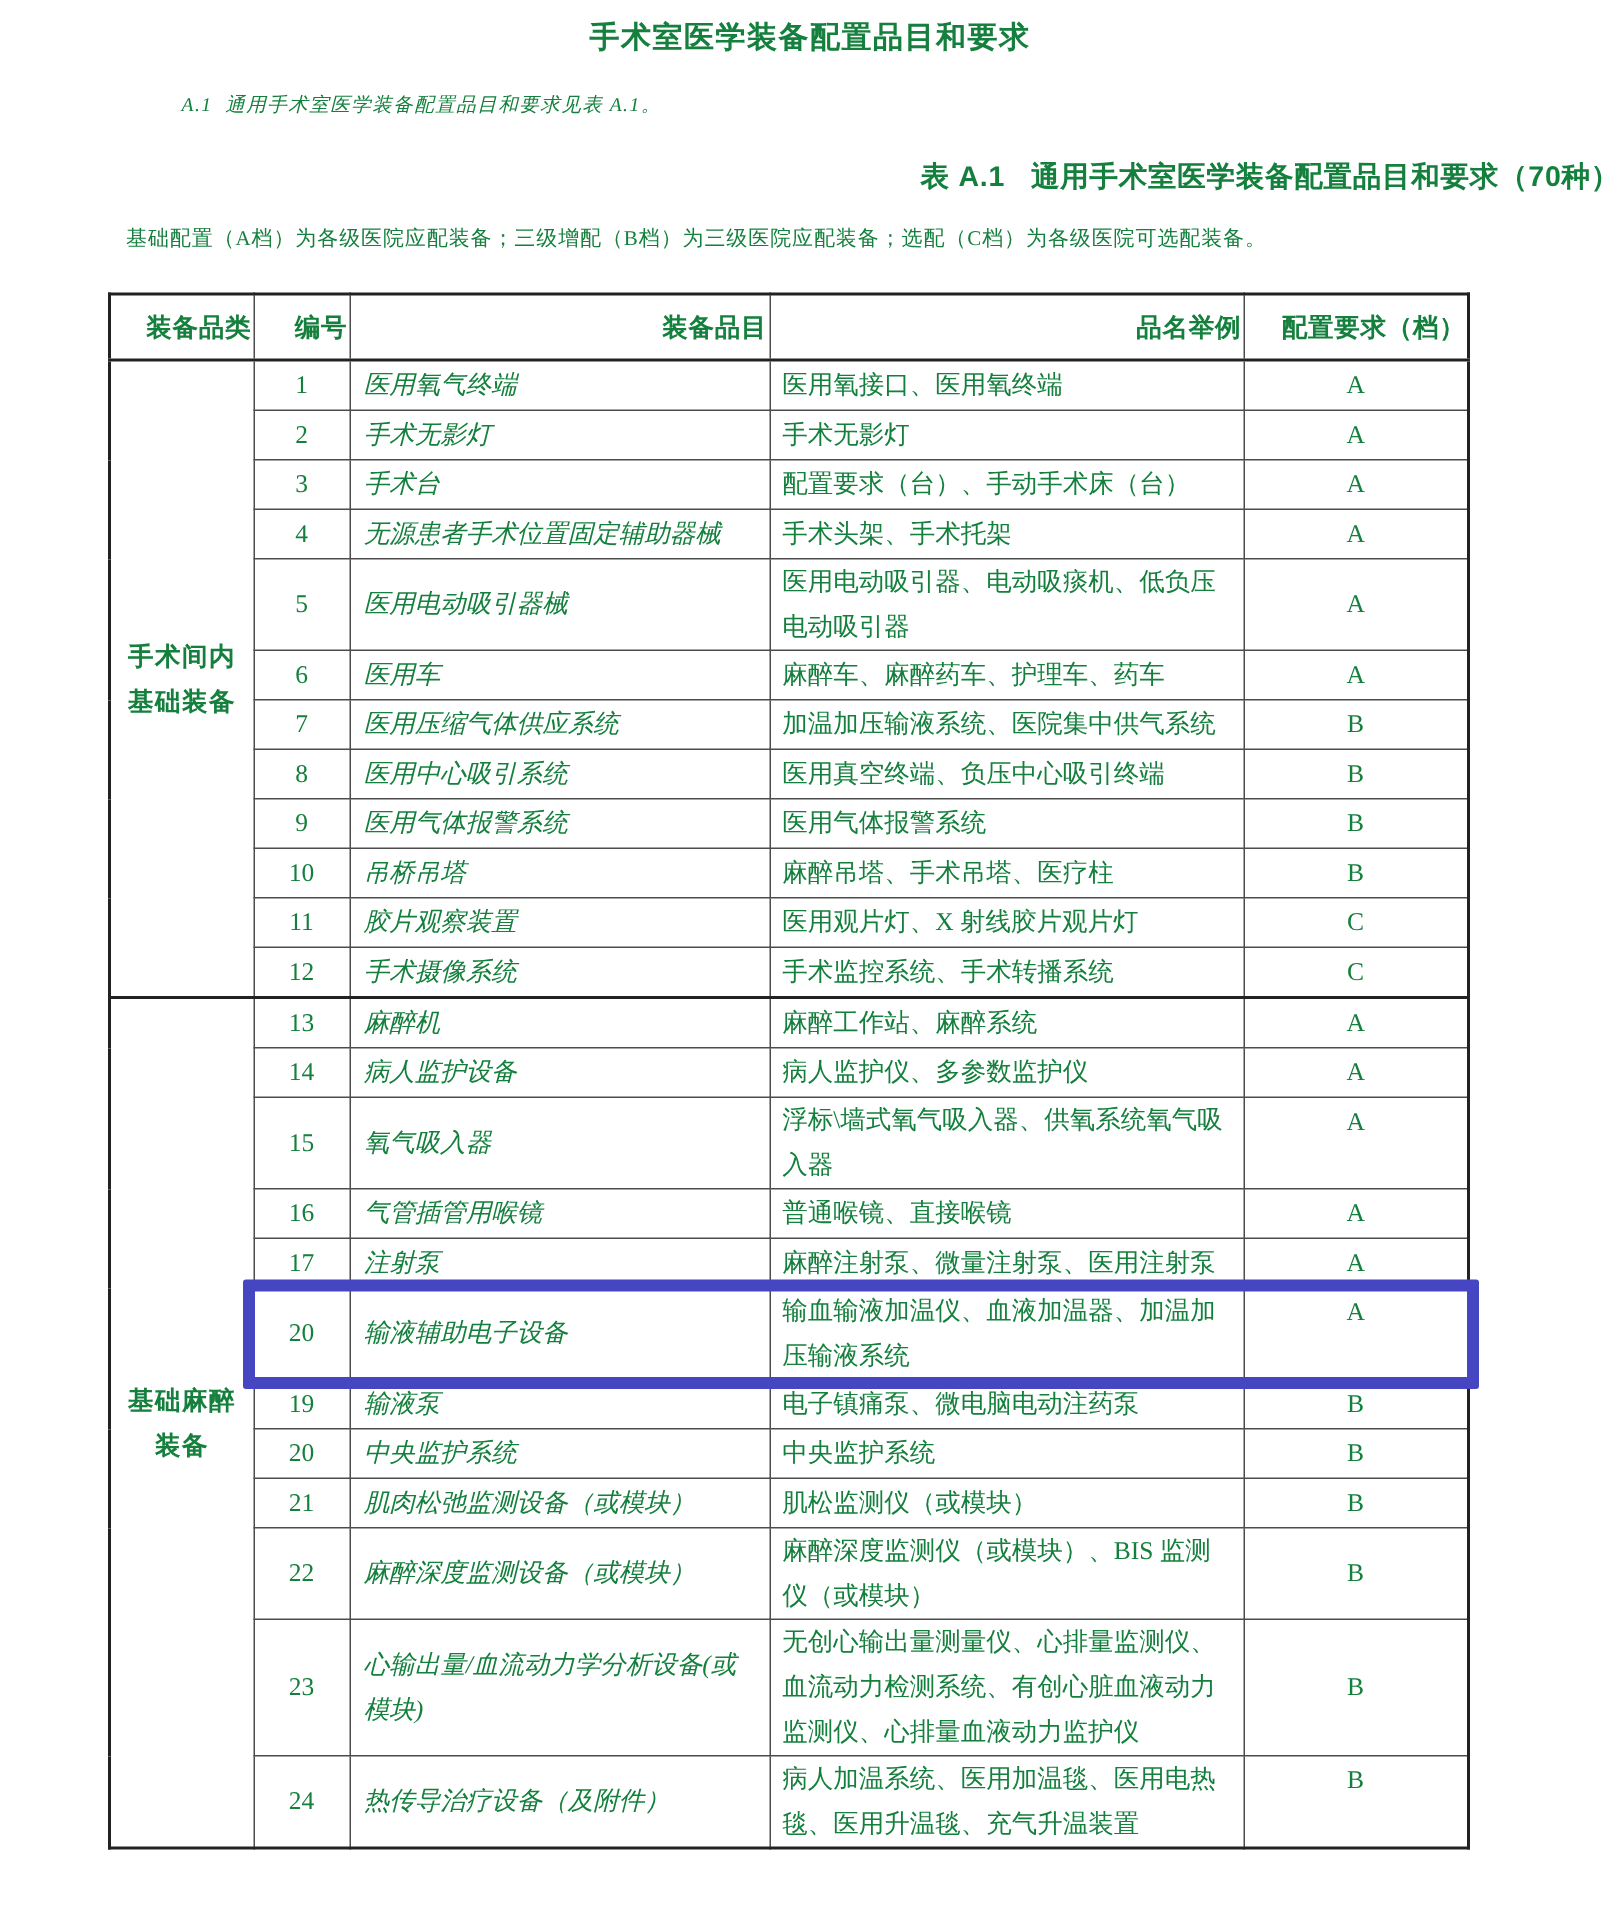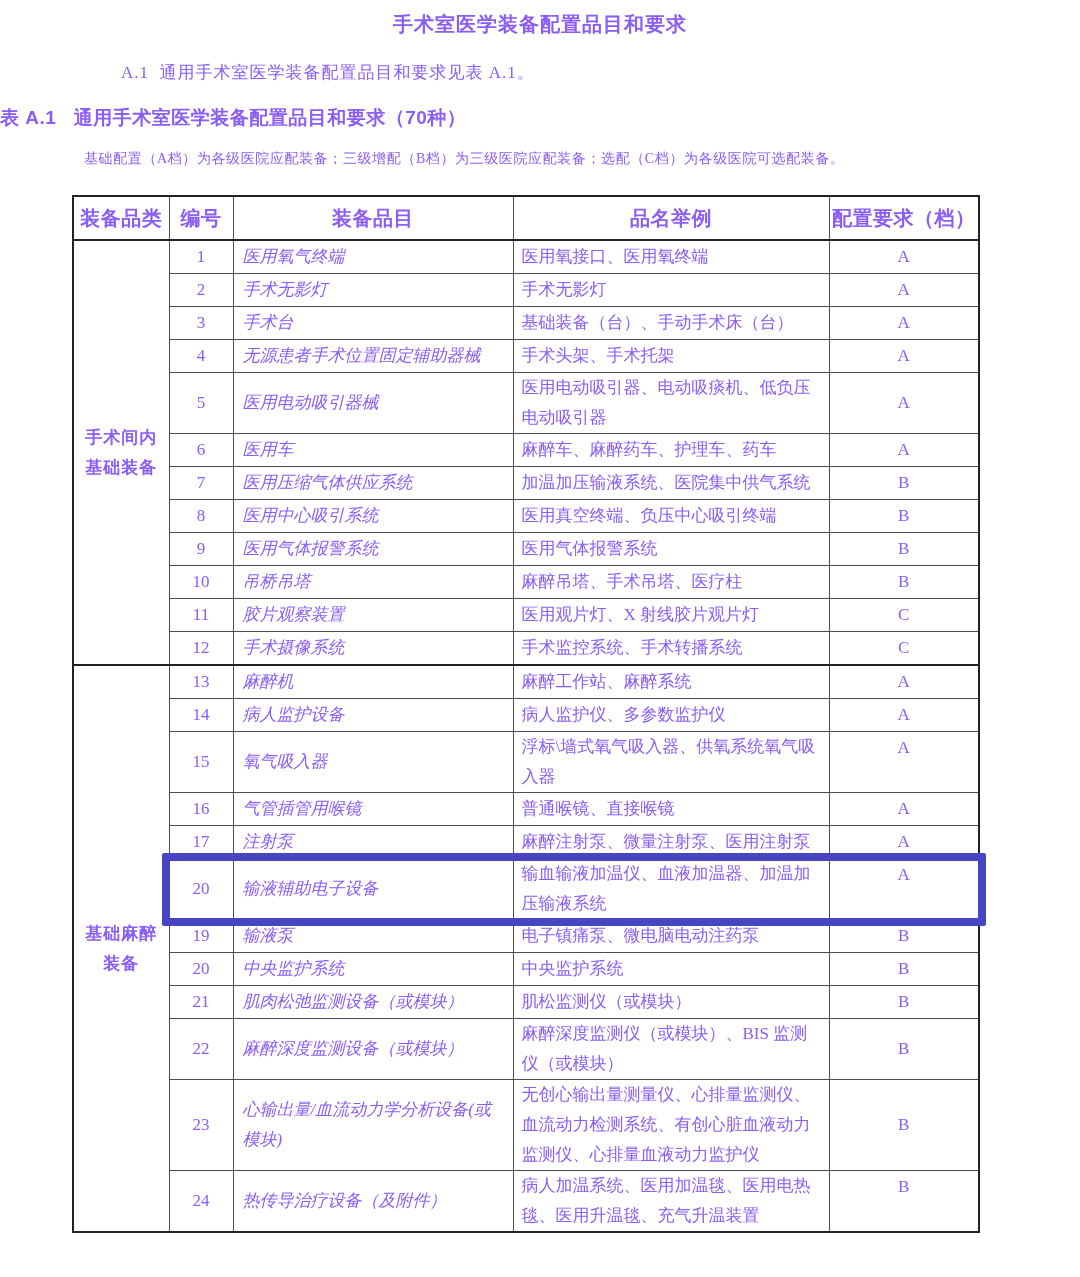--- a/index.html
+++ b/index.html
@@ -2,44 +2,45 @@
 <html><head>
 <meta charset="utf-8">
 <style>
   html, body { margin: 0; padding: 0; background: #ffffff; }
   .page {
     position: relative;
     width: 1080px;
     height: 1277px;
     background: #ffffff;
     font-family: "Liberation Serif", "DejaVu Serif", serif;
-    color: #8b5cf6;
+    color: #15803d;
     overflow: hidden;
   }
   .doc-title {
     position: absolute;
     top: 11px; left: 0; width: 100%;
     text-align: center;
     font-family: "Liberation Sans", "DejaVu Sans", sans-serif;
     font-weight: bold;
     font-size: 20px;
     letter-spacing: 1px;
     white-space: pre;
   }
   .intro {
     position: absolute;
     top: 61px; left: 121px;
-    font-size: 17px;
+    font-size: 13px;
     letter-spacing: 1px;
     white-space: pre;
+    font-style: italic;
   }
   .table-caption {
     position: absolute;
     top: 105px; left: 0; width: 100%;
-    text-align: left;
+    text-align: right;
     font-family: "Liberation Sans", "DejaVu Sans", sans-serif;
     font-weight: bold;
     font-size: 19px;
     letter-spacing: 0.5px;
     white-space: pre;
   }
   .note {
     position: absolute;
     top: 150px; left: 84px;
     font-size: 14px;
@@ -57,22 +58,22 @@
     border: 2px solid #222222;
   }
   table.equip th, table.equip td {
     border: 1px solid #4c4c4c;
     overflow: hidden;
   }
   table.equip thead th {
     height: 40px;
     font-family: "Liberation Sans", "DejaVu Sans", sans-serif;
     font-weight: bold;
-    font-size: 20px;
-    text-align: center;
+    font-size: 17px;
+    text-align: right;
     vertical-align: middle;
     border-bottom: 2px solid #222222;
     letter-spacing: 0.5px;
   }
   table.equip td {
     font-size: 17px;
     line-height: 30px;
     vertical-align: middle;
   }
   td.cat {
@@ -147,21 +148,21 @@
           </tr>
           <tr>
             <td class="num">2</td>
             <td class="item">手术无影灯</td>
             <td class="ex">手术无影灯</td>
             <td class="grade">A</td>
           </tr>
           <tr>
             <td class="num">3</td>
             <td class="item">手术台</td>
-            <td class="ex">基础装备（台）、手动手术床（台）</td>
+            <td class="ex">配置要求（台）、手动手术床（台）</td>
             <td class="grade">A</td>
           </tr>
           <tr>
             <td class="num">4</td>
             <td class="item">无源患者手术位置固定辅助器械</td>
             <td class="ex">手术头架、手术托架</td>
             <td class="grade">A</td>
           </tr>
           <tr>
             <td class="num">5</td>

